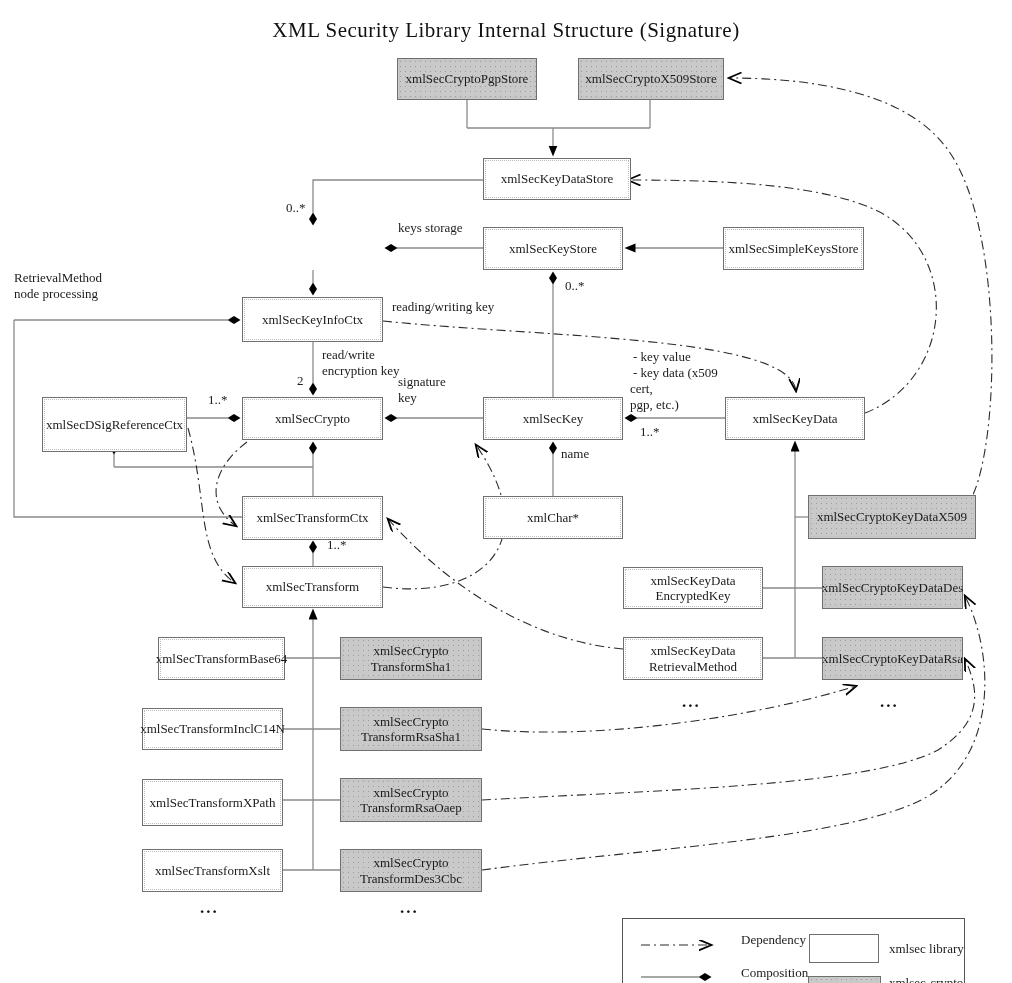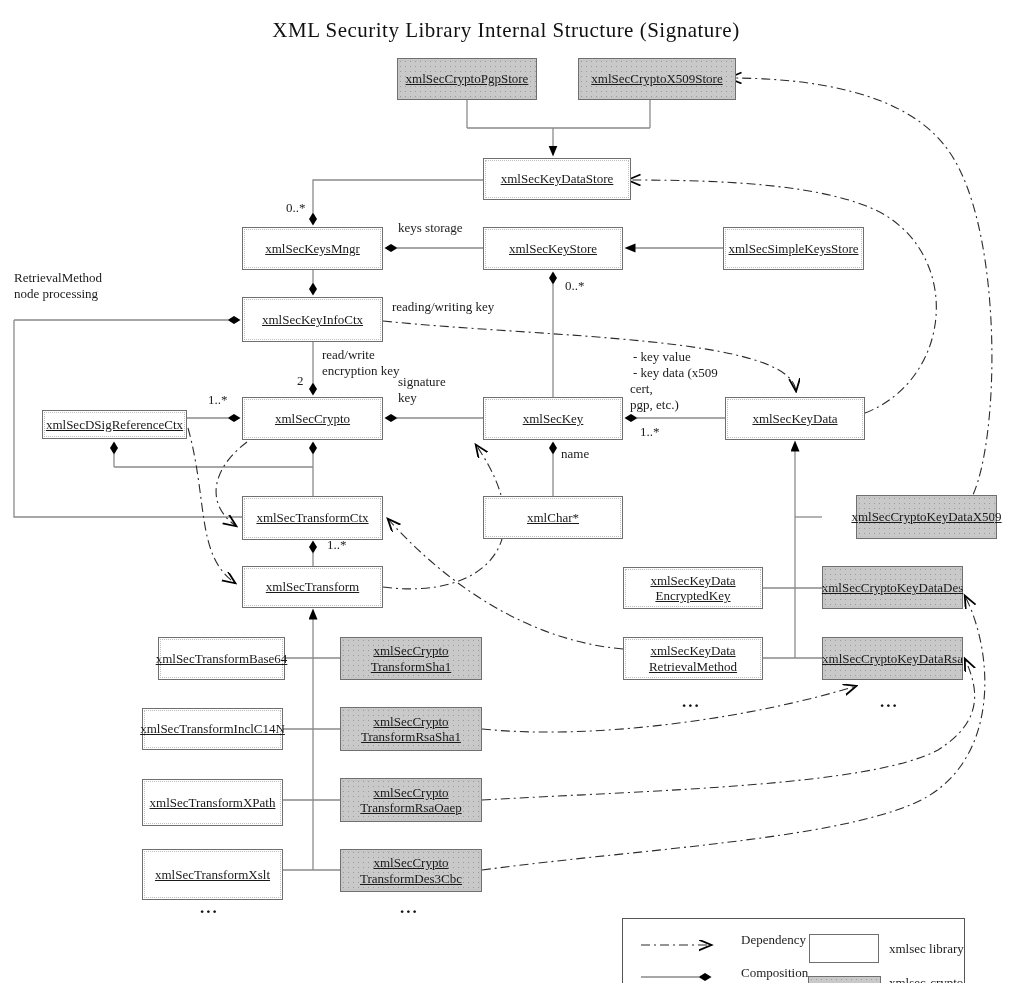--- a/index.html
+++ b/index.html
@@ -10,21 +10,21 @@
   }
   #edges{position:absolute;left:0;top:0;}
   .title{
     position:absolute;left:0;top:18px;width:1012px;text-align:center;
     font-size:21px;letter-spacing:0.5px;color:#111;
   }
   .node{
     position:absolute;display:flex;align-items:center;justify-content:center;
     text-align:center;font-size:13px;line-height:1.18;
     border:1px solid #6f6f6f;background:#ffffff;box-sizing:border-box;
-    outline:1px dotted #bdbdbd;outline-offset:-3px;text-decoration:underline;
+    outline:1px dotted #bdbdbd;outline-offset:-3px;
   }
   .node.crypto{
     background-color:#c9c9c9;
     background-image:radial-gradient(#9b9b9b 0.7px, rgba(0,0,0,0) 0.9px);
     background-size:5px 5px;
   }
   .lbl{position:absolute;font-size:13px;line-height:16px;white-space:nowrap;color:#1c1c1c;}
   .dots{position:absolute;font-size:17px;font-weight:bold;letter-spacing:2px;color:#111;}
   .legend{
     position:absolute;left:622px;top:878px;width:343px;height:111px;
@@ -105,57 +105,54 @@
       <path d="M247,442 C 210,470 206,505 236,526" marker-end="url(#mDep)"></path>
       <path d="M482,729 C 600,741 760,716 856,686" marker-end="url(#mDep)"></path>
       <path d="M482,800 C 660,790 870,786 938,750 C 982,722 980,692 965,659" marker-end="url(#mDep)"></path>
       <path d="M482,870 C 640,849 830,840 915,803 C 1000,765 995,655 965,596" marker-end="url(#mDep)"></path>
     </g>
   </svg>
 
   <div class="node crypto" style="left:397px;top:58px;width:140px;height:42px">
       <span>xmlSecCryptoPgpStore</span>
     </div>
-  <div class="node crypto" style="left:578px;top:58px;width:158px;height:42px">
+  <div class="node crypto" style="left:578px;top:58px;width:146px;height:42px">
       <span>xmlSecCryptoX509Store</span>
     </div>
   <div class="node" style="left:483px;top:158px;width:148px;height:42px">
       <span>xmlSecKeyDataStore</span>
     </div>
-  <div class="node" style="left:242px;top:227px;width:141px;height:43px">
-      <span>xmlSecKeysMngr</span>
-    </div>
   <div class="node" style="left:483px;top:227px;width:140px;height:43px">
       <span>xmlSecKeyStore</span>
     </div>
   <div class="node" style="left:723px;top:227px;width:141px;height:43px">
       <span>xmlSecSimpleKeysStore</span>
     </div>
   <div class="node" style="left:242px;top:297px;width:141px;height:45px">
       <span>xmlSecKeyInfoCtx</span>
     </div>
-  <div class="node" style="left:42px;top:410px;width:145px;height:29px">
+  <div class="node" style="left:42px;top:397px;width:145px;height:55px">
       <span>xmlSecDSigReferenceCtx</span>
     </div>
   <div class="node" style="left:242px;top:397px;width:141px;height:43px">
       <span>xmlSecCrypto</span>
     </div>
   <div class="node" style="left:483px;top:397px;width:140px;height:43px">
       <span>xmlSecKey</span>
     </div>
   <div class="node" style="left:725px;top:397px;width:140px;height:43px">
       <span>xmlSecKeyData</span>
     </div>
   <div class="node" style="left:242px;top:496px;width:141px;height:44px">
       <span>xmlSecTransformCtx</span>
     </div>
   <div class="node" style="left:483px;top:496px;width:140px;height:43px">
       <span>xmlChar*</span>
     </div>
-  <div class="node crypto" style="left:856px;top:495px;width:141px;height:44px">
+  <div class="node crypto" style="left:808px;top:495px;width:168px;height:44px">
       <span>xmlSecCryptoKeyDataX509</span>
     </div>
   <div class="node" style="left:242px;top:566px;width:141px;height:42px">
       <span>xmlSecTransform</span>
     </div>
   <div class="node" style="left:623px;top:567px;width:140px;height:42px">
       <span><span>xmlSecKeyData</span><br><span>EncryptedKey</span></span>
     </div>
   <div class="node crypto" style="left:822px;top:566px;width:141px;height:43px">
       <span>xmlSecCryptoKeyDataDes</span>
@@ -177,21 +174,21 @@
     </div>
   <div class="node crypto" style="left:340px;top:707px;width:142px;height:44px">
       <span><span>xmlSecCrypto</span><br><span>TransformRsaSha1</span></span>
     </div>
   <div class="node" style="left:142px;top:779px;width:141px;height:47px">
       <span>xmlSecTransformXPath</span>
     </div>
   <div class="node crypto" style="left:340px;top:778px;width:142px;height:44px">
       <span><span>xmlSecCrypto</span><br><span>TransformRsaOaep</span></span>
     </div>
-  <div class="node" style="left:142px;top:849px;width:141px;height:51px">
+  <div class="node" style="left:142px;top:849px;width:141px;height:43px">
       <span>xmlSecTransformXslt</span>
     </div>
   <div class="node crypto" style="left:340px;top:849px;width:142px;height:43px">
       <span><span>xmlSecCrypto</span><br><span>TransformDes3Cbc</span></span>
     </div>
 
   <div class="lbl" style="left:286px;top:200px">0..*</div>
   <div class="lbl" style="left:398px;top:220px">keys storage</div>
   <div class="lbl" style="left:565px;top:278px">0..*</div>
   <div class="lbl" style="left:14px;top:270px">RetrievalMethod</div>

